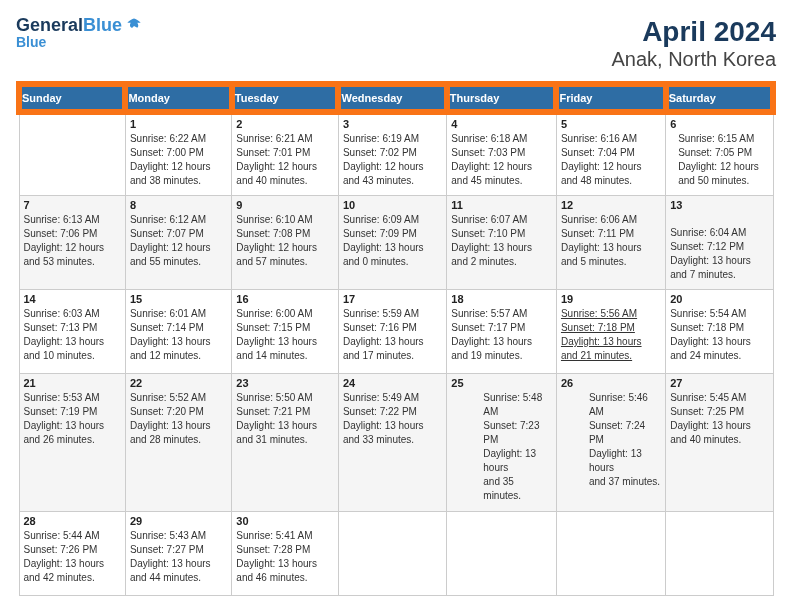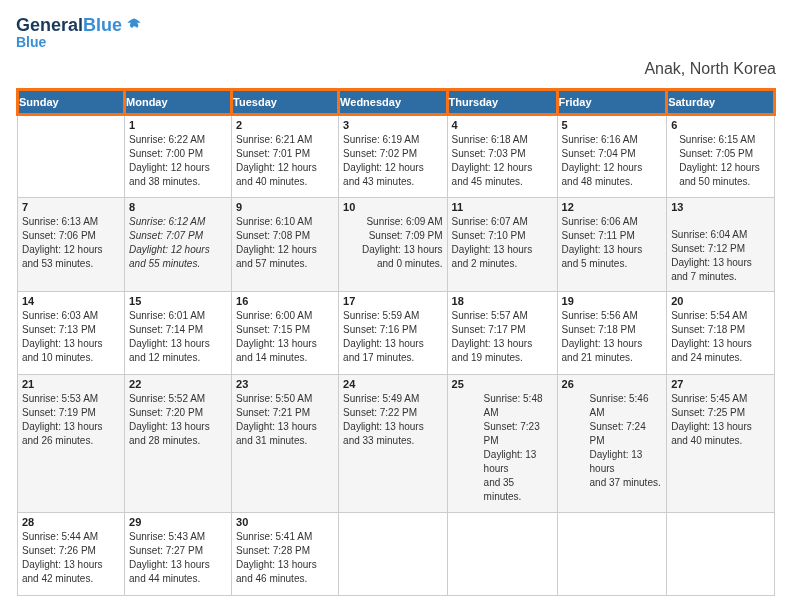--- a/index.html
+++ b/index.html
@@ -43,37 +43,36 @@
     }
     .title-block {
       text-align: right;
     }
     .month-title {
       font-size: 28px;
       font-weight: bold;
       color: #1a3a5c;
     }
     .location {
-      font-size: 16px;
+      font-size: 20px;
       color: #444;
-      margin-top: 44px;
     }
     .calendar-table {
       width: 100%;
       border-collapse: collapse;
       flex: 1;
     }
     .calendar-table th {
       background-color: #2e6da4;
       color: #fff;
       font-size: 11px;
       font-weight: bold;
       padding: 5px 0;
       text-align: left;
-      border: 3px solid #f97316;
+      border: 6px solid #f97316;
     }
     .calendar-table td {
       border: 1px solid #ccc;
       vertical-align: top;
       padding: 3px 4px;
       width: 113px;
       height: 80px;
       font-size: 9px;
       color: #333;
       background: #fff;
@@ -107,20 +106,21 @@
         <div style="display:flex;align-items:flex-end;">
           <span class="logo-text">General<span>Blue</span></span>
           <svg class="logo-icon" viewBox="0 0 24 24">
             <path d="M12 3 C14 3 18 6 20 8 L16 8 C17 10 18 12 16 14 L12 12 L10 14 C8 14 6 12 8 8 L4 8 C6 6 10 3 12 3Z" fill="#3a8fd4"></path>
           </svg>
         </div>
         <div style="font-size:14px;font-weight:bold;color:#3a8fd4;margin-top:-2px;">Blue</div>
       </div>
     </div>
     <div class="title-block">
+      <div class="month-title">April 2024</div>
       <div class="location">Anak, North Korea</div>
     </div>
   </div>
 
   <table class="calendar-table">
     <thead>
       <tr>
 
       <th>Sunday</th>
           <th>Monday</th>
@@ -180,35 +180,35 @@
         <tr>
           <td>
             <span class="day-number">7</span>
             <div class="day-info" style="white-space: pre-line;">Sunrise: 6:13 AM
 Sunset: 7:06 PM
 Daylight: 12 hours
 and 53 minutes.</div>
           </td>
           <td>
             <span class="day-number">8</span>
-            <div class="day-info" style="white-space: pre-line; font-style: italic;">Sunrise: 6:12 AM
+            <div class="day-info" style="white-space: pre-line;">Sunrise: 6:12 AM
 Sunset: 7:07 PM
 Daylight: 12 hours
 and 55 minutes.</div>
           </td>
           <td>
             <span class="day-number">9</span>
             <div class="day-info" style="white-space: pre-line;">Sunrise: 6:10 AM
 Sunset: 7:08 PM
 Daylight: 12 hours
 and 57 minutes.</div>
           </td>
           <td>
             <span class="day-number">10</span>
-            <div class="day-info" style="white-space: pre-line; text-align: right;">Sunrise: 6:09 AM
+            <div class="day-info" style="white-space: pre-line;">Sunrise: 6:09 AM
 Sunset: 7:09 PM
 Daylight: 13 hours
 and 0 minutes.</div>
           </td>
           <td>
             <span class="day-number">11</span>
             <div class="day-info" style="white-space: pre-line;">Sunrise: 6:07 AM
 Sunset: 7:10 PM
 Daylight: 13 hours
 and 2 minutes.</div>
@@ -259,21 +259,21 @@
           </td>
           <td>
             <span class="day-number">18</span>
             <div class="day-info" style="white-space: pre-line;">Sunrise: 5:57 AM
 Sunset: 7:17 PM
 Daylight: 13 hours
 and 19 minutes.</div>
           </td>
           <td>
             <span class="day-number">19</span>
-            <div class="day-info" style="white-space: pre-line;">Sunrise: 5:56 AM
+            <div class="day-info" style="white-space: pre-line; text-decoration: underline;">Sunrise: 5:56 AM
 Sunset: 7:18 PM
 Daylight: 13 hours
 and 21 minutes.</div>
           </td>
           <td>
             <span class="day-number">20</span>
             <div class="day-info" style="white-space: pre-line;">Sunrise: 5:54 AM
 Sunset: 7:18 PM
 Daylight: 13 hours
 and 24 minutes.</div>

